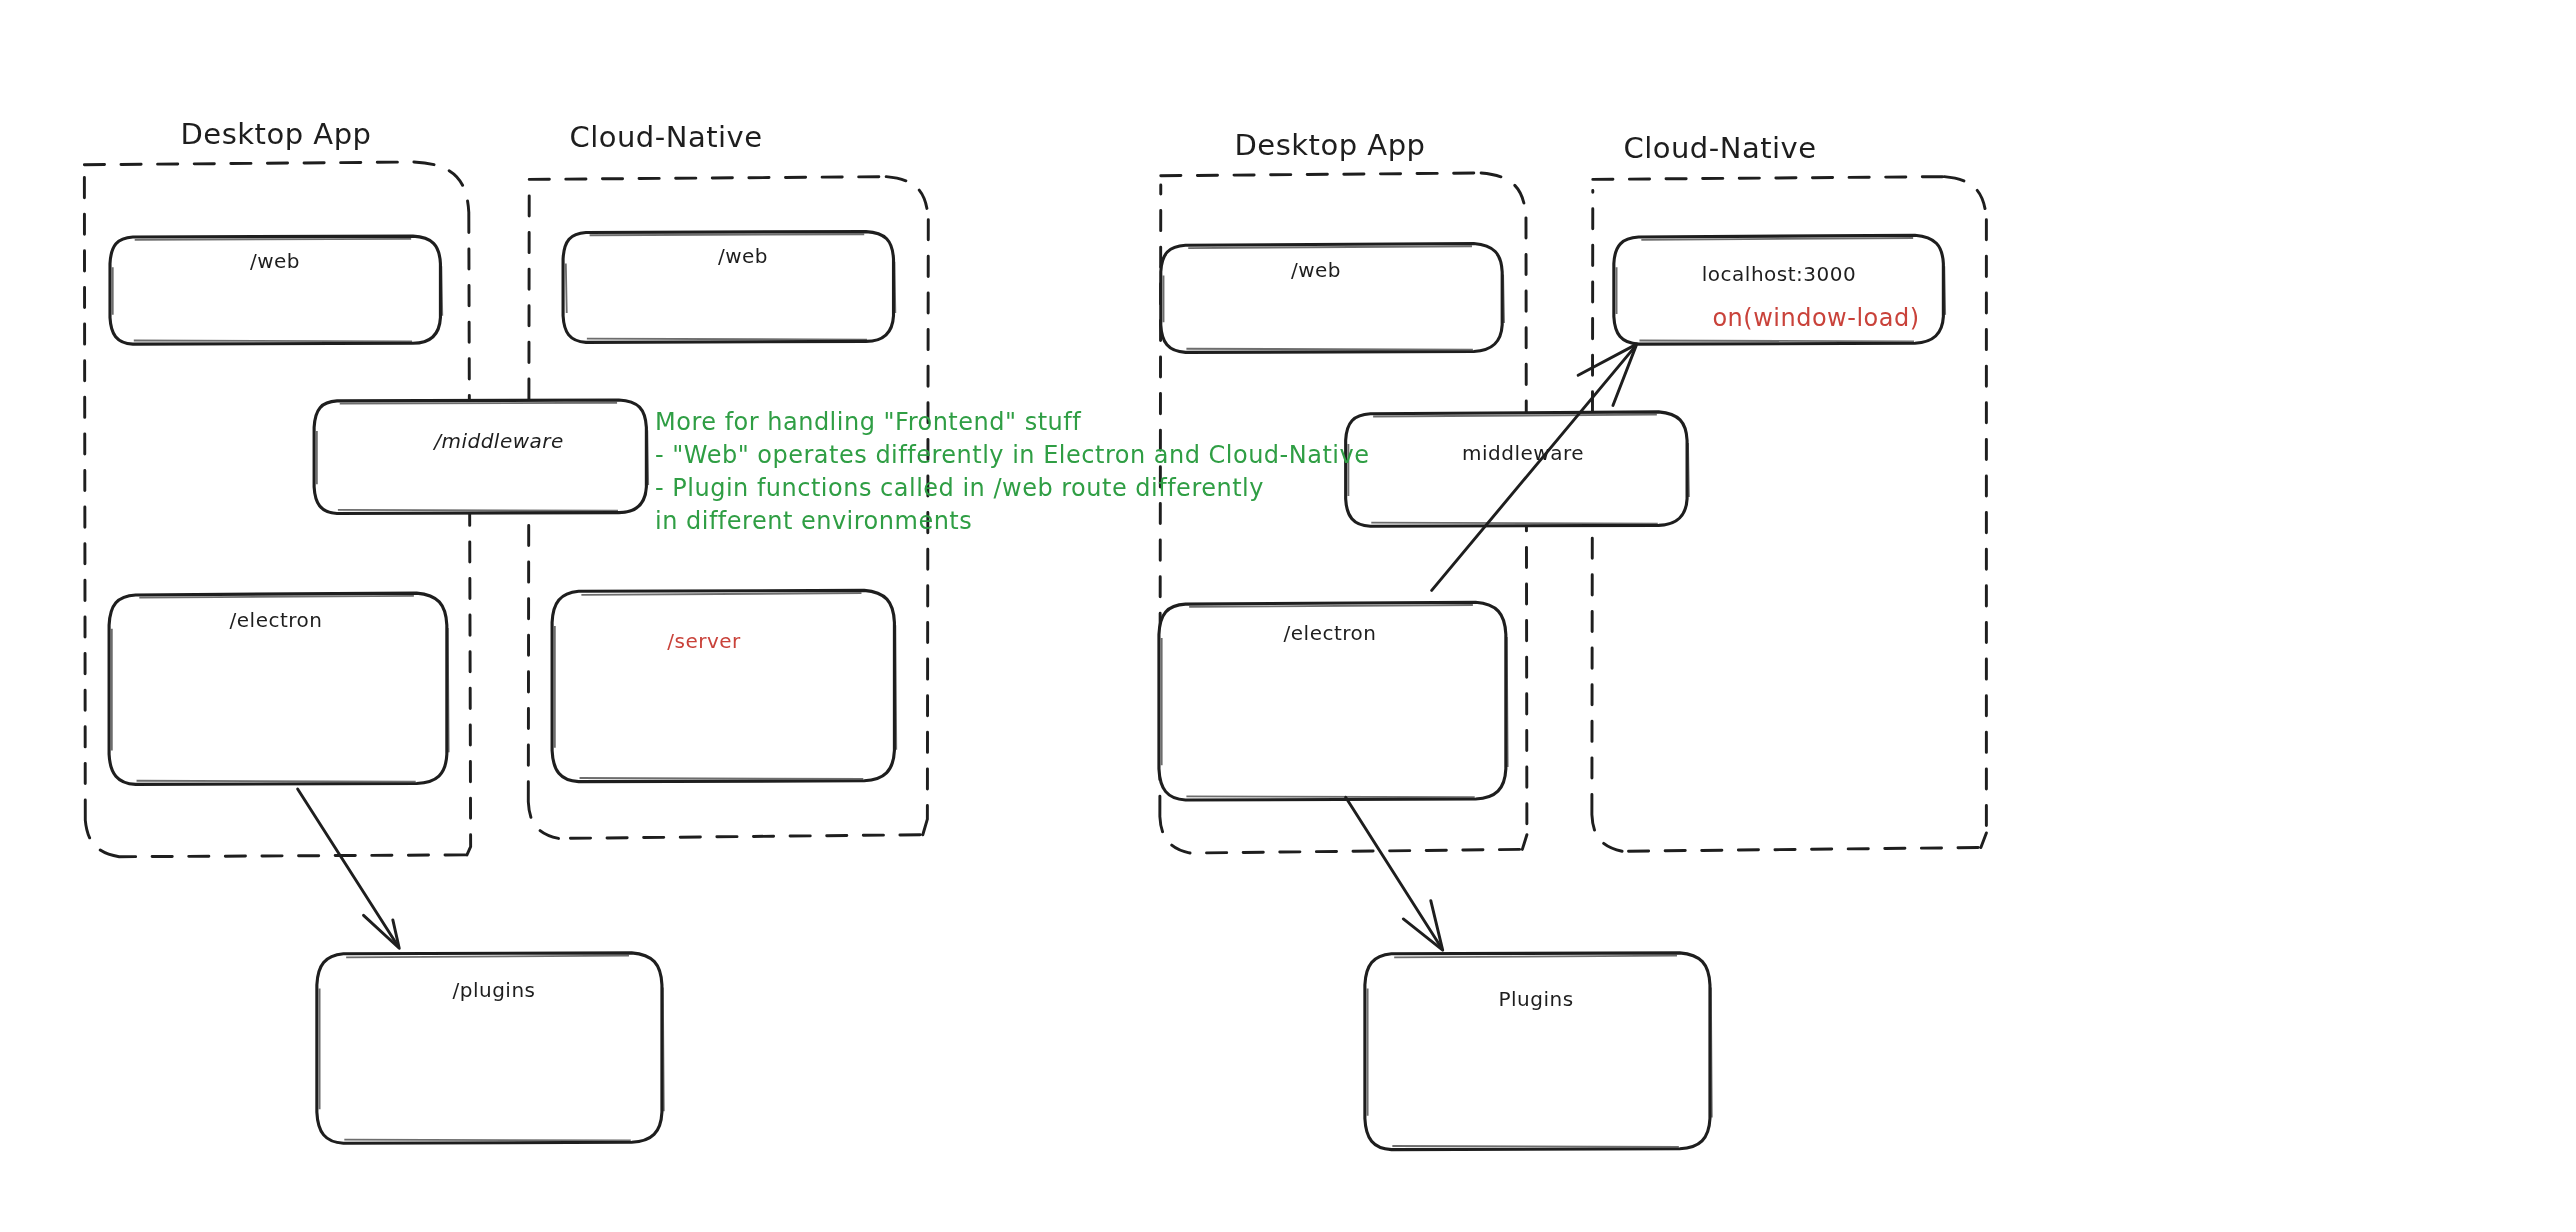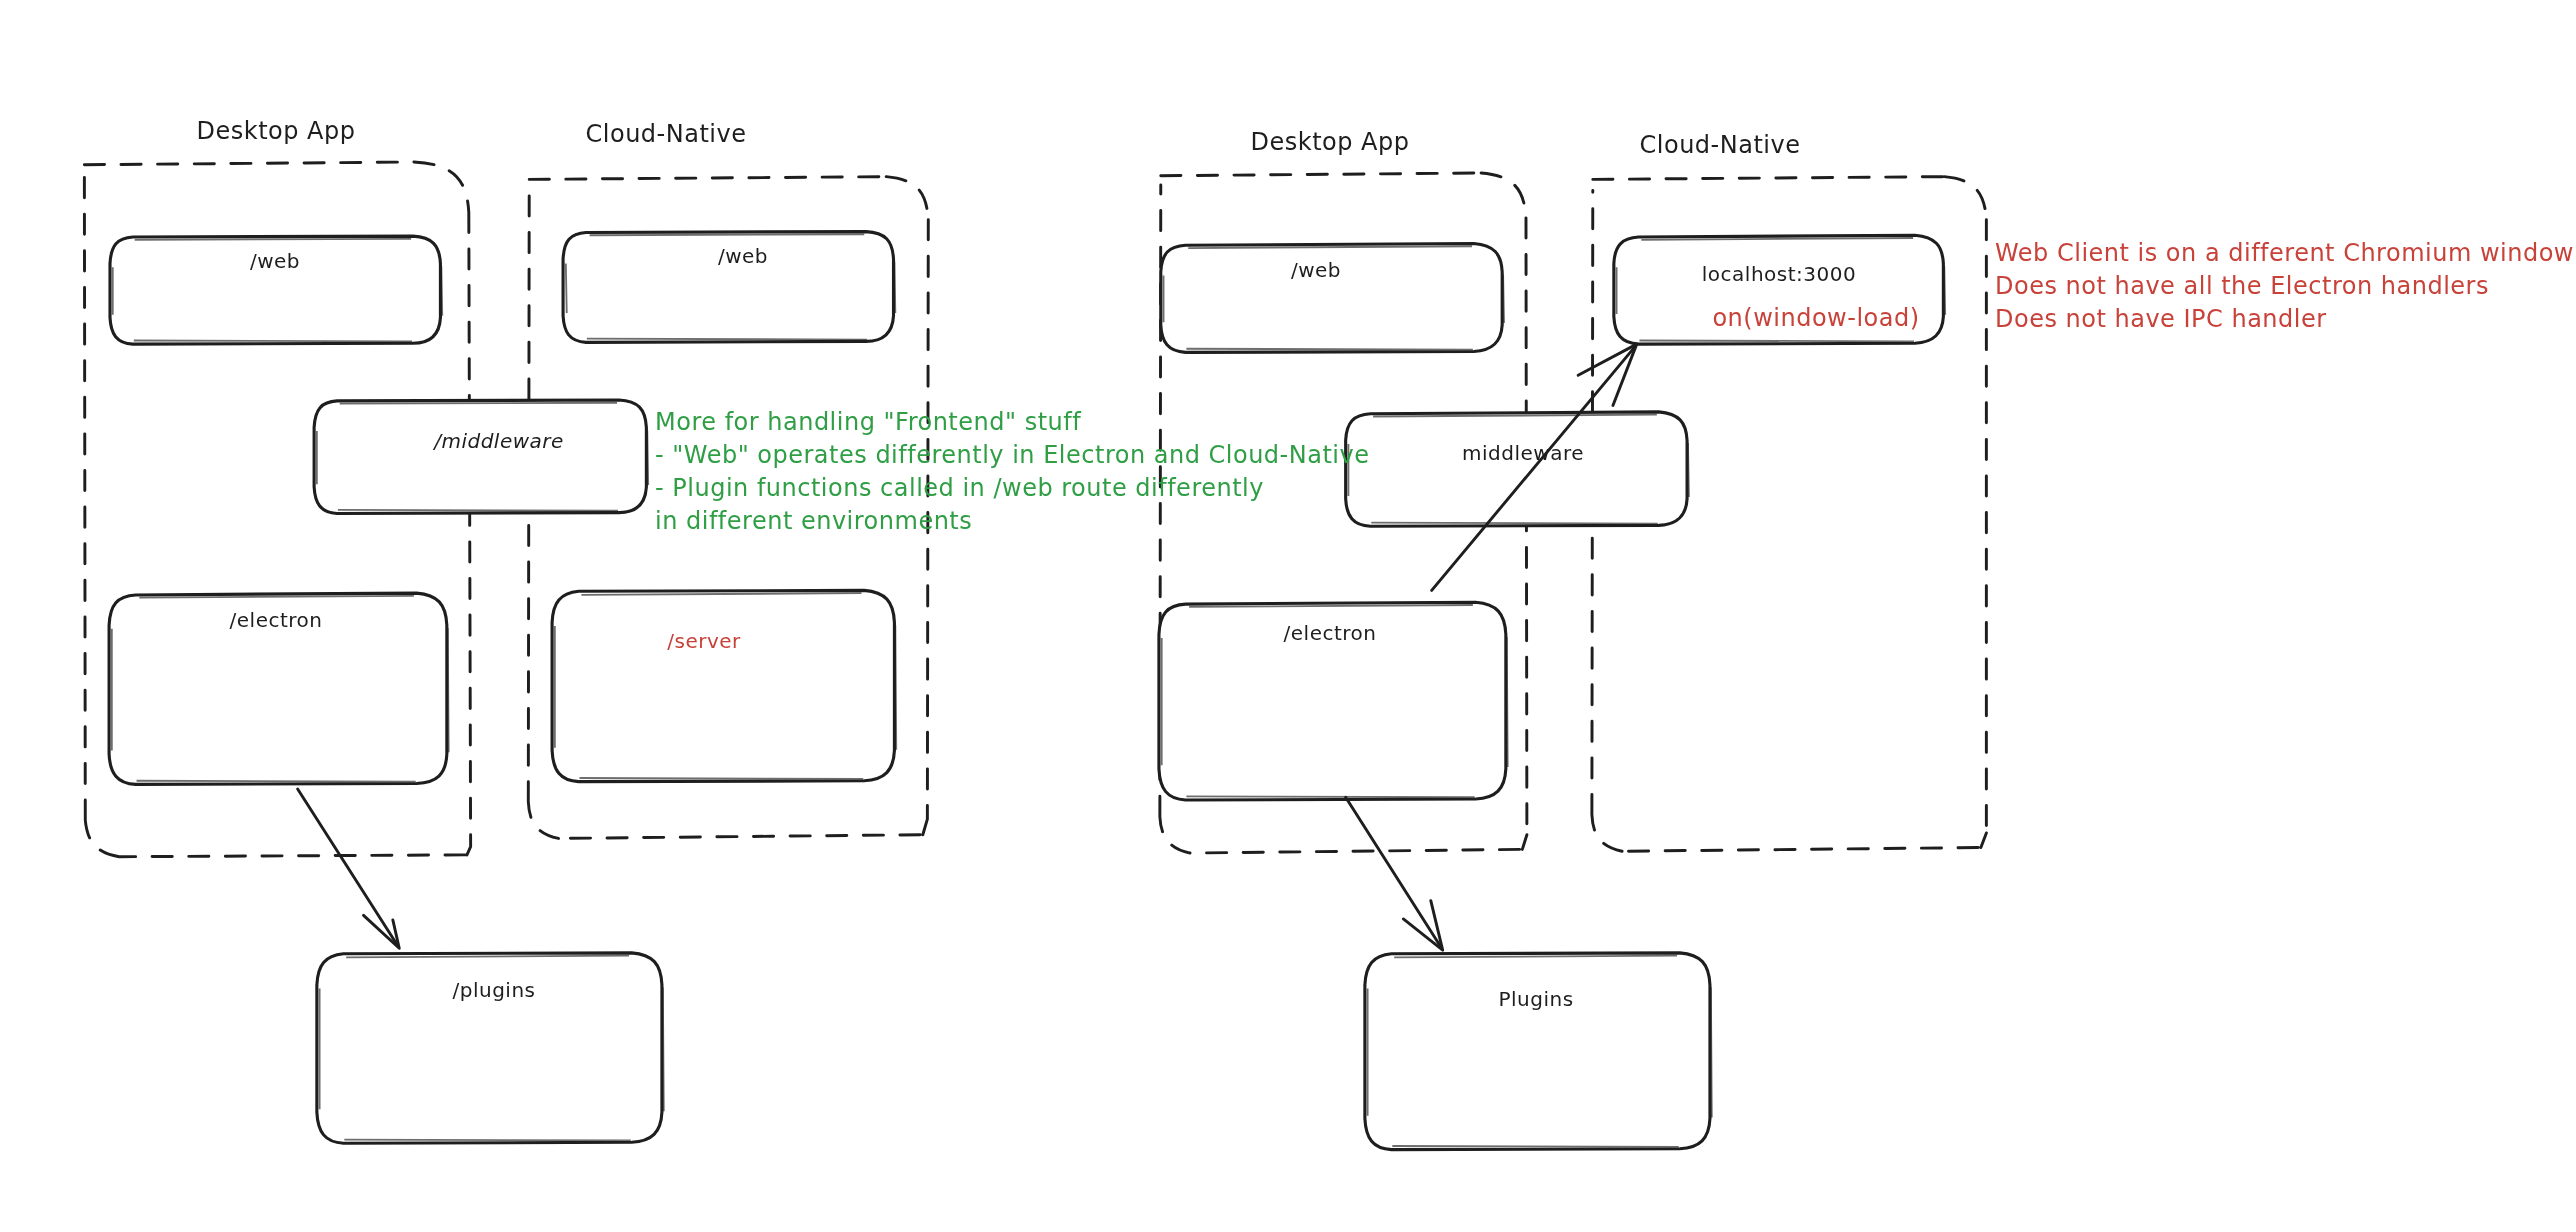--- a/index.html
+++ b/index.html
@@ -27,21 +27,21 @@
     pointer-events: none;
   }
   .label {
     position: absolute;
     white-space: pre;
     font-family: "DejaVu Sans", sans-serif;
     color: #1e1e1e;
     letter-spacing: 0.5px;
   }
   .group-title {
-    font-size: 24px;
+    font-size: 29px;
     text-align: center;
     transform: translateX(-50%);
   }
   .node-title {
     font-size: 20px;
     text-align: center;
     transform: translateX(-50%);
   }
   .node-sub {
     font-size: 24px;
@@ -214,18 +214,15 @@
   <div class="label node-sub text-red" style="left:1816px; top:304px;">on(window-load)</div>
   <div class="label node-title" style="left:1523px; top:441px;">middleware</div>
   <div class="label node-title" style="left:1330px; top:621px;">/electron</div>
   <div class="label node-title" style="left:1536px; top:987px;">Plugins</div>
 
   <div class="label annot annot-green" style="left:655px; top:406px;">More for handling "Frontend" stuff
 - "Web" operates differently in Electron and Cloud-Native
 - Plugin functions called in /web route differently
 in different environments</div>
 
-  <div class="label annot annot-red" style="left:1995px; top:237px;">Web Client is on a different Chromium window
-Does not have all the Electron handlers
-Does not have IPC handler</div>
 
 </div>
 
 
 </body></html>

